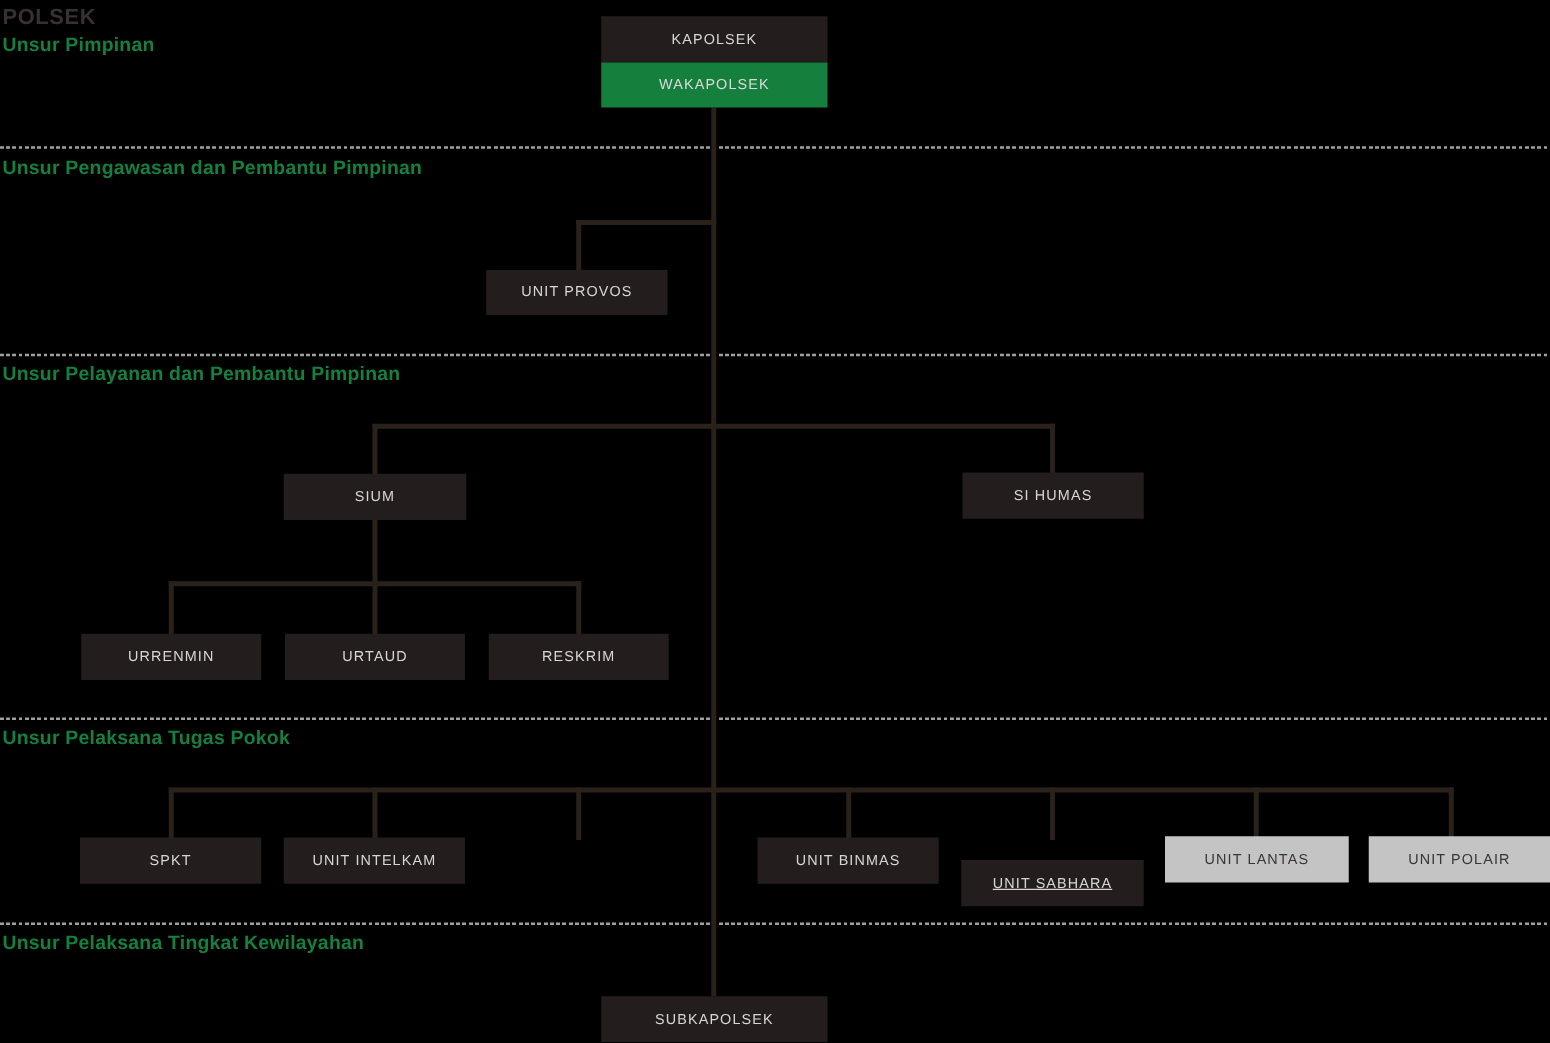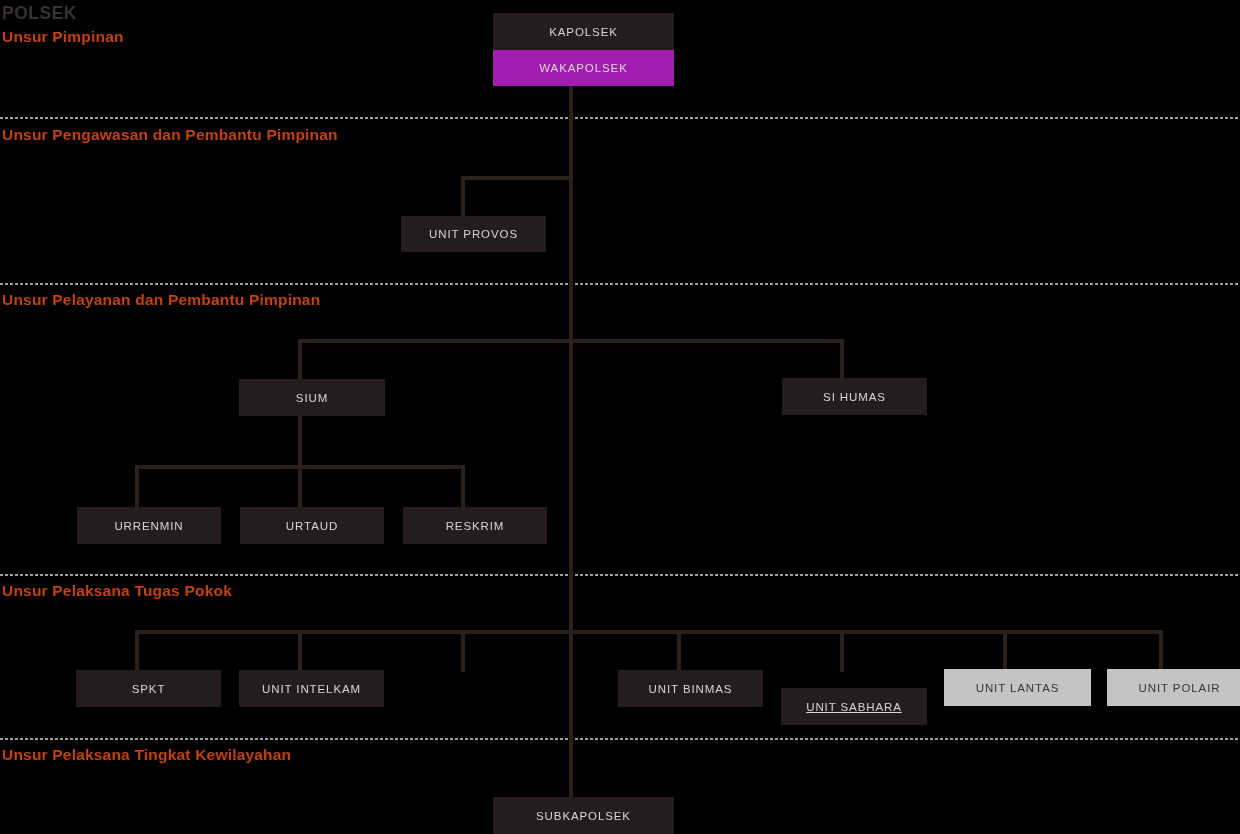--- a/index.html
+++ b/index.html
@@ -3,21 +3,21 @@
 <meta charset="utf-8">
 <style>
   html,body{margin:0;padding:0;background:#000;}
   .canvas{position:relative;width:1240px;height:834px;background:#000000;overflow:hidden;
           font-family:"Liberation Sans","DejaVu Sans",sans-serif;}
 
   
   .title{position:absolute;left:2px;top:3px;font-size:17.5px;font-weight:bold;
          color:#373130;letter-spacing:0.5px;}
   .section-label{position:absolute;left:2px;font-size:15.5px;font-weight:bold;
-         color:#c2410c;letter-spacing:0.2px;}
+         color:#15803d;letter-spacing:0.2px;}
   .s1{top:28px;} .s2{top:126px;} .s3{top:291px;} .s4{top:582px;} .s5{top:746px;}
 
   
   .divider{position:absolute;left:0;width:1240px;height:2px;
      background:repeating-linear-gradient(to right,#9f9f9f 0 3px,transparent 3px 5px);}
   .d1{top:117px;} .d2{top:283px;} .d3{top:574px;} .d4{top:738px;}
 
   
   .line{position:absolute;background:#2a211b;}
   .trunk     {left:569px;top:86px;width:4px;height:711px;}
@@ -36,22 +36,22 @@
   .intelkam-v{left:298px;top:630px;width:4px;height:42px;}
   .reskrim-v {left:461px;top:630px;width:4px;height:42px;}
   .binmas-v  {left:677px;top:630px;width:4px;height:42px;}
   .sabhara-v {left:840px;top:630px;width:4px;height:42px;}
   .lantas-v  {left:1003px;top:630px;width:4px;height:41px;}
   .polair-v  {left:1159px;top:630px;width:4px;height:41px;}
 
   
   .node{position:absolute;display:flex;align-items:center;justify-content:center;
         width:145px;height:37px;background:#231e1d;color:#d8d6d5;
-        font-size:11.5px;letter-spacing:0.9px;white-space:nowrap;margin-left:12px;}
-  .node.medium{background:#a21caf;color:#dbdad9;}
+        font-size:11.5px;letter-spacing:0.9px;white-space:nowrap;}
+  .node.medium{background:#15803d;color:#dbdad9;}
   .node.light{background:#c5c4c4;color:#3a3534;}
   .node.wide{width:181px;}
 
   #n-kapolsek   {left:481px;top:13px;}
   #n-wakapolsek {left:481px;top:50px;height:36px;}
   #n-provos     {left:389px;top:216px;height:36px;}
   #n-sium       {left:227px;top:379px;width:146px;}
   #n-humas      {left:770px;top:378px;}
   #n-urrenmin   {left:65px;top:507px;width:144px;}
   #n-urtaud     {left:228px;top:507px;width:144px;}

